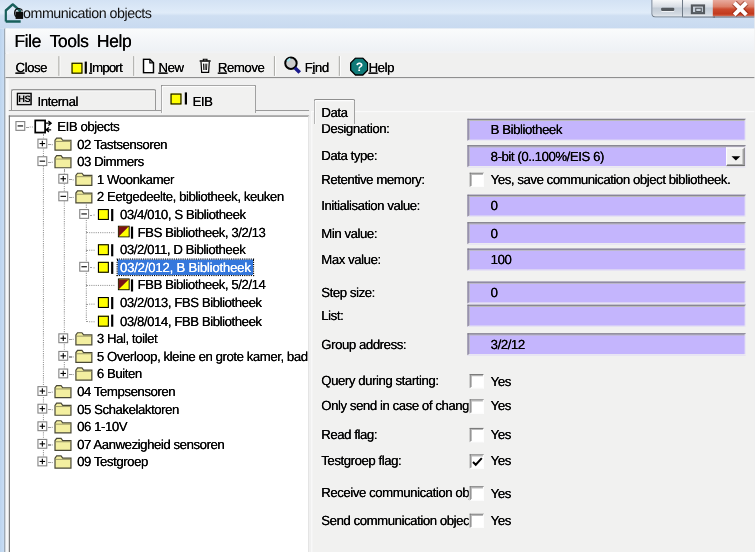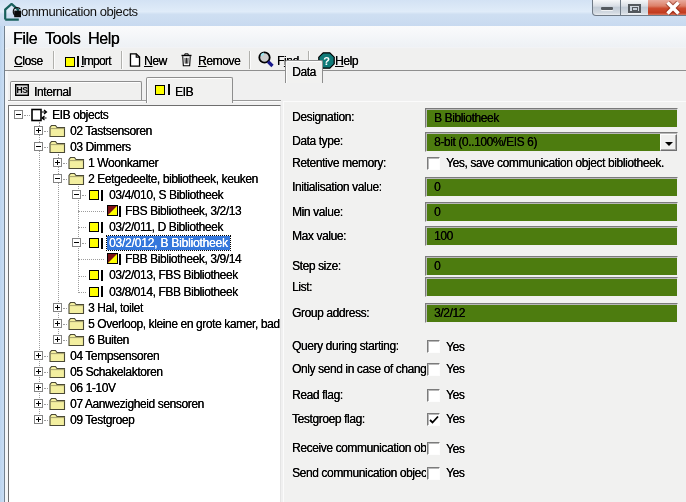--- a/index.html
+++ b/index.html
@@ -34,46 +34,46 @@
 .tbsep { top:51px; width:1px; height:18px; background:#b0b0ac; box-shadow:1px 0 0 #fcfcfc; }
 
 .tab { background:#f0f0ef; }
 #tabHS { left:10px; top:81px; width:132px; height:19px;
   border:1px solid #8e8e8e; border-bottom:none; border-radius:2px 2px 0 0;
   box-shadow:inset 1px 1px 0 #fdfdfd; }
 #tabEIB { left:146px; top:77px; width:87px; height:26px;
   border:1px solid #8e8e8e; border-bottom:none; border-radius:2px 2px 0 0;
   box-shadow:inset 1px 1px 0 #fdfdfd; z-index:5; background:#f1f1f0; }
 #tabline { left:8px; top:100px; width:273px; height:2px; background:#fbfbfb; border-top:1px solid #9a9a9a; }
-#tabDATA { left:285px; top:60px; width:38px; height:23px;
+#tabDATA { left:285px; top:90px; width:38px; height:23px;
   border:1px solid #8e8e8e; border-bottom:none; border-radius:2px 2px 0 0;
   box-shadow:inset 1px 1px 0 #fdfdfd; background:#f1f1f0; z-index:5;
   font-size:12px; color:#000; text-align:center; line-height:23px; }
 
 #treepanel { left:8px; top:105px; width:273px; height:397px; background:#fff;
   border-top:1px solid #6e6e6e; border-left:1px solid #6e6e6e; border-right:1px solid #e4e4e4; }
 #formpanel { left:283px; top:101px; width:403px; height:401px; background:#f1f1f0;
   border-left:1px solid #fbfbfb; border-top:1px solid #fbfbfb; }
 
 .trow { position:absolute; font-size:12px; color:#000; white-space:nowrap; z-index:2; }
 .texp { position:absolute; width:9px; height:9px; background:#fff; border:1px solid #848484; z-index:3;}
 .texp:before { content:""; position:absolute; left:1px; top:3px; width:5px; height:1px; background:#000; }
 .texp.plus:after { content:""; position:absolute; left:3px; top:1px; width:1px; height:5px; background:#000; }
 .vline { position:absolute; width:1px; border-left:1px dotted #9c9c9c; z-index:1;}
 .hline { position:absolute; height:1px; border-top:1px dotted #9c9c9c; z-index:1;}
 .ysq { position:absolute; width:10px; height:10px; background:#ffff00; border:1px solid #000; z-index:2; }
 .ybar { position:absolute; width:2px; height:11px; background:#000; z-index:2; }
 .seltext { background:#3477dc; color:#fff; outline:1px dotted #000; padding:0 2px; letter-spacing:-0.2px; }
 
 .flabel { position:absolute; font-size:12px; color:#000; white-space:nowrap; overflow:hidden; }
-.finput { position:absolute; left:425px; width:253px; height:20px; background:#4d7c0f;
+.finput { position:absolute; left:425px; width:253px; height:20px; background:#c4b5fd;
   border-top:1px solid #7b7b7b; border-left:1px solid #7b7b7b;
   border-bottom:1px solid #f0f0f0; border-right:1px solid #f0f0f0;
   box-shadow:inset 1px 1px 0 #b9b9b9;
-  font-size:12px; color:#000; line-height:19px; padding-left:8px; white-space:nowrap; overflow:hidden;}
+  font-size:12px; color:#000; line-height:19px; padding-left:20px; white-space:nowrap; overflow:hidden;}
 .fcheck { position:absolute; left:427px; width:13px; height:13px; background:#fff;
   border-top:1px solid #7b7b7b; border-left:1px solid #7b7b7b;
   border-bottom:1px solid #fdfdfd; border-right:1px solid #fdfdfd;
   box-shadow:inset 1px 1px 0 #b9b9b9; }
 .fchecklabel { position:absolute; left:446px; font-size:12px; color:#000; white-space:nowrap; }
 #ddbtn { position:absolute; left:660px; width:17px; height:17px;
   background:#f0f0ef; border-top:1px solid #fdfdfd; border-left:1px solid #fdfdfd;
   border-right:1px solid #707070; border-bottom:1px solid #707070; box-shadow:inset -1px -1px 0 #a9a9a9; }
 #ddbtn:before { content:""; position:absolute; left:3.5px; top:6.5px;
   border-left:4px solid transparent; border-right:4px solid transparent; border-top:4px solid #000; }
@@ -215,21 +215,21 @@
 <div class="texp" style="left:72px;top:238px"></div>
 <div class="ysq" style="left:89px;top:238px"></div>
 <div class="ybar" style="left:101px;top:238px"></div>
 <div class="trow" style="left:107px;top:236px"><span class="seltext">03/2/012, B Bibliotheek</span></div>
 <div class="hline" style="left:78px;top:259px;width:26px"></div>
 <svg class="abs" width="11" height="11" viewBox="0 0 11 11" style="left:107px;top:253px;z-index:2">
 <rect x="0.5" y="0.5" width="10" height="10" fill="#ffff00" stroke="#000" stroke-width="1"></rect>
 <path d="M1 1 L10 1 L1 10 Z" fill="#7b1216"></path>
 </svg>
 <div class="ybar" style="left:119px;top:254px"></div>
-<div class="trow" style="left:125px;top:252px">FBB Bibliotheek, 3/9/14</div>
+<div class="trow" style="left:125px;top:252px">FBB Bibliotheek, 5/2/14</div>
 <div class="hline" style="left:78px;top:276px;width:8px"></div>
 <div class="ysq" style="left:89px;top:270px"></div>
 <div class="ybar" style="left:101px;top:270px"></div>
 <div class="trow" style="left:109px;top:268px">03/2/013, FBS Bibliotheek</div>
 <div class="hline" style="left:78px;top:292px;width:8px"></div>
 <div class="ysq" style="left:89px;top:287px"></div>
 <div class="ybar" style="left:101px;top:286px"></div>
 <div class="trow" style="left:109px;top:285px">03/8/014, FBB Bibliotheek</div>
 <div class="hline" style="left:63px;top:308px;width:4px"></div>
 <div class="texp plus" style="left:53px;top:303px"></div>

